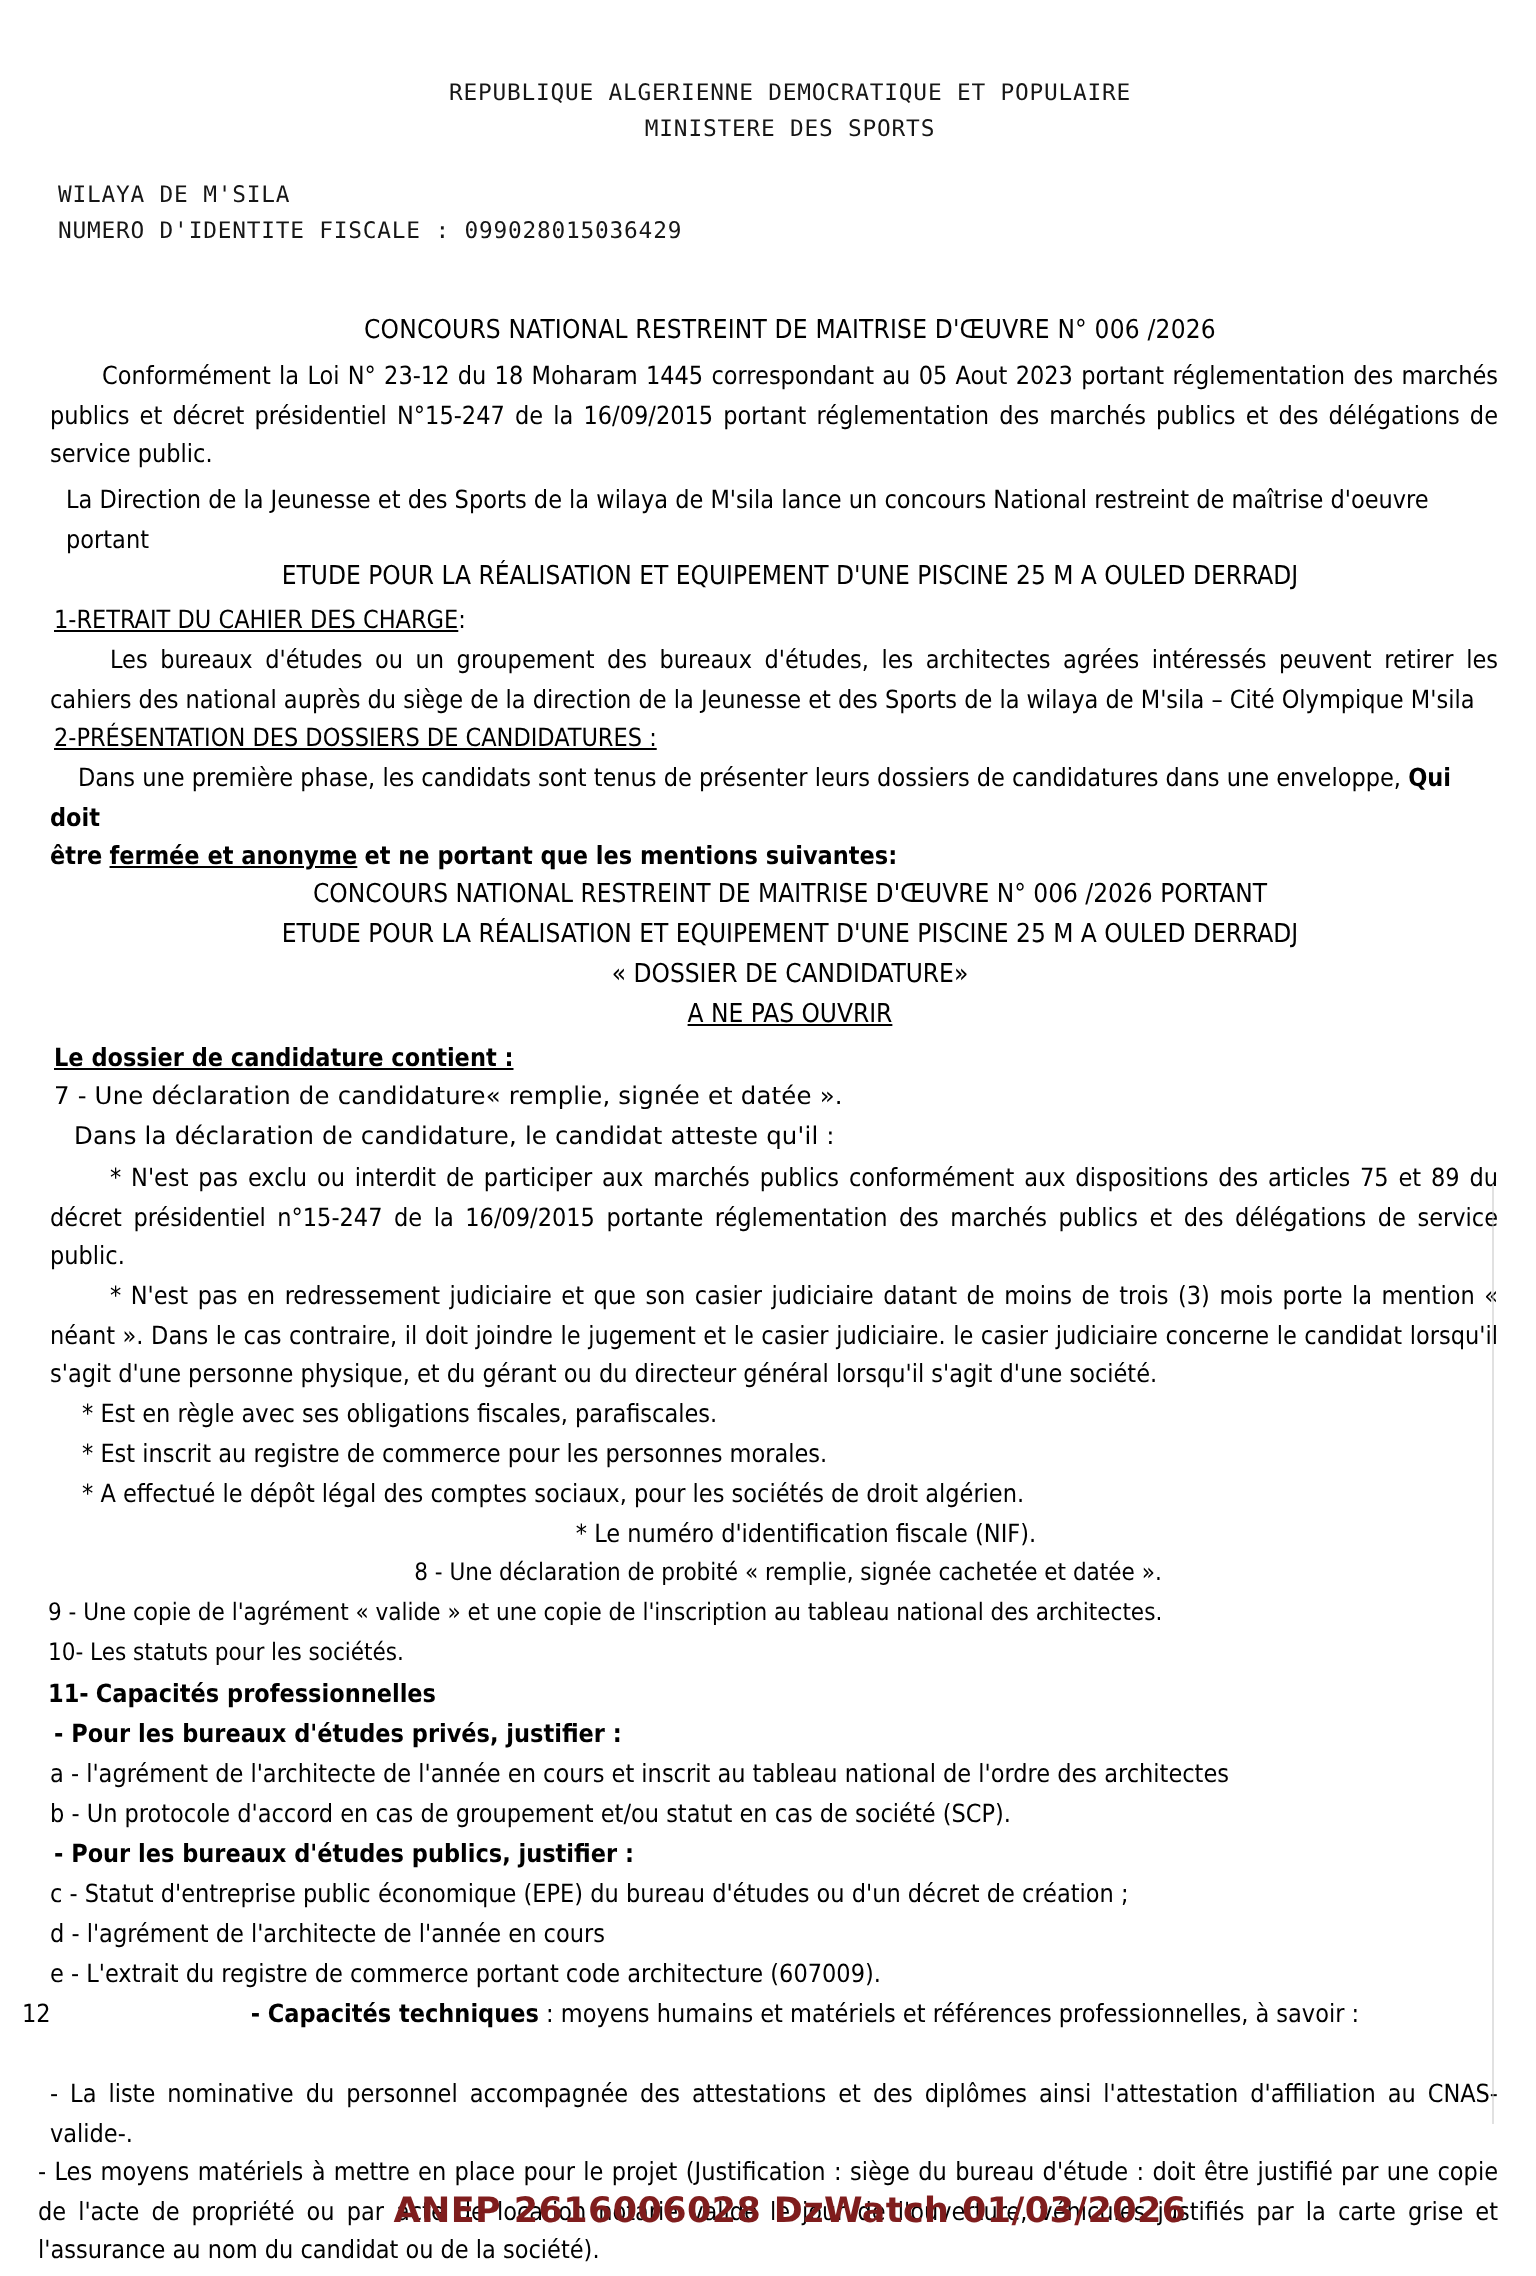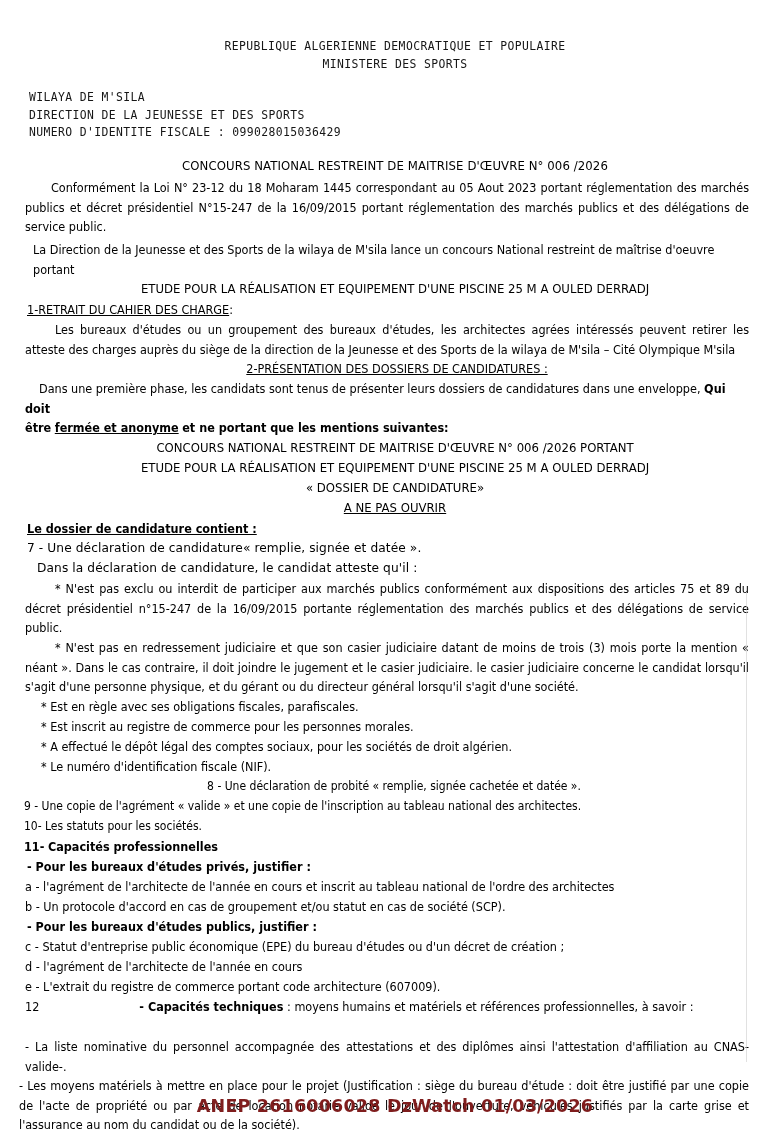--- a/index.html
+++ b/index.html
@@ -81,39 +81,38 @@
 
 <div id="page" style="background: rgb(255, 255, 255);">
 
   <div class="blk mono center" style="left:0; top:38px; width:768px;">
     <div>REPUBLIQUE ALGERIENNE DEMOCRATIQUE ET POPULAIRE</div>
     <div>MINISTERE DES SPORTS</div>
   </div>
 
   <div class="blk mono" style="left: 18px; top: 89px;">
     <div>WILAYA DE M'SILA</div>
-    <div>DIRECTION DE LA JEUNESSE ET DES SPORTS</div>
     <div>NUMERO D'IDENTITE FISCALE : 099028015036429</div>
   </div>
 
   <div class="blk body-txt center" style="left: 0px; top: 156px; width: 768px; font-size: 13px; letter-spacing: 0.1px;">CONCOURS NATIONAL RESTREINT DE MAITRISE D'ŒUVRE N° 006 /2026</div>
 
   <div class="blk body-txt" style="left: 14px; top: 178px; width: 724px; text-indent: 26px;">Conformément la Loi N° 23-12 du 18 Moharam 1445 correspondant au 05 Aout 2023  portant réglementation des marchés publics et décret présidentiel N°15-247 de la 16/09/2015 portant réglementation des marchés publics et des délégations de service public.</div>
 
   <div class="blk body-txt nj" style="left: 22px; top: 240px; width: 720px;">La Direction de la Jeunesse et des Sports de la wilaya de M'sila lance un concours National restreint de maîtrise d'oeuvre portant</div>
 
   <div class="blk body-txt center" style="left: 0px; top: 279px; width: 768px; font-size: 13px;">ETUDE POUR LA RÉALISATION ET EQUIPEMENT D'UNE PISCINE 25 M A OULED DERRADJ</div>
 
   <div class="blk body-txt nj" style="left: 16px; top: 300px; width: 740px;">
     <span class="u">1-RETRAIT DU CAHIER DES CHARGE</span><span>:</span>
   </div>
 
-  <div class="blk body-txt" style="left: 14px; top: 320px; width: 724px; text-indent: 30px;">Les bureaux d'études ou un groupement des bureaux d'études, les architectes agrées intéressés peuvent retirer les atteste des charges auprès du siège de la direction de la Jeunesse et des Sports de la wilaya de M'sila – Cité Olympique  M'sila</div>
+  <div class="blk body-txt" style="left: 14px; top: 320px; width: 724px; text-indent: 30px;">Les bureaux d'études ou un groupement des bureaux d'études, les architectes agrées intéressés peuvent retirer les cahiers des national auprès du siège de la direction de la Jeunesse et des Sports de la wilaya de M'sila – Cité Olympique  M'sila</div>
 
-  <div class="blk body-txt nj u" style="left: 16px; top: 359px; width: 740px; text-align: center;">2-PRÉSENTATION DES DOSSIERS DE CANDIDATURES :</div>
+  <div class="blk body-txt nj u" style="left: 16px; top: 359px; width: 740px;">2-PRÉSENTATION DES DOSSIERS DE CANDIDATURES :</div>
 
   <div class="blk body-txt nj" style="left: 14px; top: 379px; width: 724px;">
     <span style="padding-left:14px;">Dans une première phase, les candidats sont tenus de présenter leurs dossiers de candidatures dans une enveloppe,</span>
     <span class="b">Qui doit</span>
   </div>
 
   <div class="blk body-txt nj" style="left: 14px; top: 418px; width: 724px;">
     <span class="b">être</span>
     <span class="ub">fermée et anonyme</span>
     <span class="b">et ne portant que les mentions suivantes:</span>
@@ -133,21 +132,21 @@
   <div class="blk body-txt" style="left: 14px; top: 579px; width: 724px; text-indent: 30px;">* N'est pas exclu ou interdit de participer aux marchés publics conformément aux dispositions des articles 75 et 89 du décret présidentiel n°15-247 de la 16/09/2015 portante réglementation des marchés publics et des délégations de service public.</div>
 
   <div class="blk body-txt" style="left: 14px; top: 638px; width: 724px; text-indent: 30px;">* N'est pas en redressement judiciaire et que son casier judiciaire datant de moins de trois (3) mois porte la mention «  néant ». Dans le cas contraire, il doit joindre le jugement et le casier judiciaire. le casier judiciaire concerne le candidat lorsqu'il s'agit d'une personne physique, et du gérant ou du directeur général lorsqu'il s'agit d'une société.</div>
 
   <div class="blk body-txt nj" style="left: 30px; top: 697px; width: 724px;">* Est en règle avec ses obligations fiscales, parafiscales.</div>
 
   <div class="blk body-txt nj" style="left: 30px; top: 717px; width: 724px;">* Est inscrit au registre de commerce pour les personnes morales.</div>
 
   <div class="blk body-txt nj" style="left: 30px; top: 737px; width: 724px;">* A effectué le dépôt légal des comptes sociaux, pour les sociétés de droit algérien.</div>
 
-  <div class="blk body-txt nj" style="left: 30px; top: 757px; width: 724px;">* Le numéro d'identification fiscale (NIF).</div>
+  <div class="blk body-txt nj" style="left: 30px; top: 757px; width: 724px; text-align: center;">* Le numéro d'identification fiscale (NIF).</div>
 
   <div class="blk body-txt nj" style="left: 13px; top: 777px; width: 740px; font-size: 12px; text-align: center;">8 - Une déclaration de probité « remplie, signée cachetée et datée ».</div>
 
   <div class="blk body-txt nj" style="left: 13px; top: 797px; width: 740px; font-size: 12px;">9 - Une copie de l'agrément « valide » et une copie de l'inscription au tableau national des architectes.</div>
 
   <div class="blk body-txt nj" style="left: 13px; top: 817px; width: 740px; font-size: 12px;">10- Les statuts pour les sociétés.</div>
 
   <div class="blk body-txt nj" style="left: 13px; top: 837px; width: 740px;">
     <span class="b">11-</span>
     <span class="b">Capacités professionnelles</span>
@@ -160,21 +159,21 @@
   <div class="blk body-txt nj" style="left: 14px; top: 897px; width: 740px;">b - Un protocole d'accord en cas de groupement et/ou statut en cas de société (SCP).</div>
 
   <div class="blk body-txt nj b" style="left: 16px; top: 917px; width: 740px;">- Pour les bureaux d'études publics,  justifier :</div>
 
   <div class="blk body-txt nj" style="left: 14px; top: 937px; width: 740px;">c - Statut d'entreprise public économique (EPE) du bureau d'études ou d'un décret de création ;</div>
 
   <div class="blk body-txt nj" style="left: 14px; top: 957px; width: 740px;">d - l'agrément de l'architecte de l'année en cours</div>
 
   <div class="blk body-txt nj" style="left: 14px; top: 977px; width: 740px;">e - L'extrait du registre de commerce portant code architecture (607009).</div>
 
-  <div class="blk body-txt nj" style="left: 14px; top: 997px; width: 740px;">
+  <div class="blk body-txt nj" style="left: 0; top: 997px; width: 740px;">
     <span>12</span><span style="display:inline-block; width:100px;"></span><span class="b">- Capacités techniques</span>
     <span>: moyens humains et matériels et références professionnelles, à savoir :</span>
   </div>
 
 
   <div class="blk body-txt" style="left: 14px; top: 1037px; width: 724px;">-     La liste nominative du personnel  accompagnée des attestations et des diplômes ainsi l'attestation d'affiliation au CNAS-valide-.</div>
 
   <div class="blk body-txt" style="left: 8px; top: 1076px; width: 730px;">-     Les moyens matériels à mettre en place pour le projet (Justification : siège du bureau d'étude : doit être justifié par une copie de l'acte de  propriété ou  par acte  de location notarié valide le jour de l'ouverture, véhicules justifiés par  la carte grise et l'assurance au nom du candidat ou de la société).</div>
 
   <div class="blk body-txt nj ub" style="left: 8px; top: 1135px; width: 740px;">Références professionnelles :</div>

